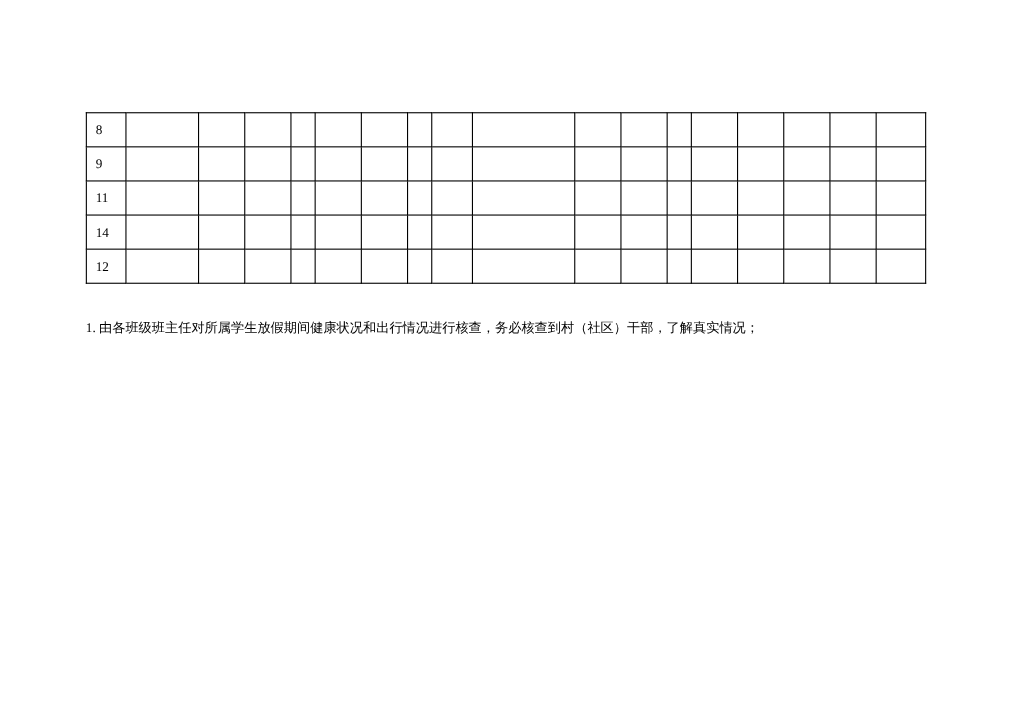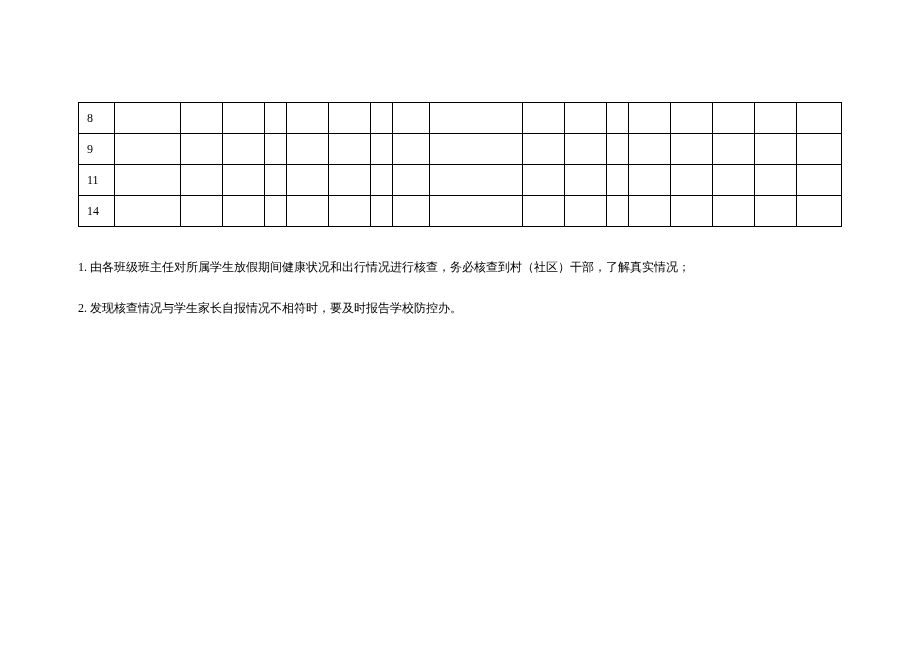--- a/index.html
+++ b/index.html
@@ -142,19 +142,38 @@
           <td></td>
           <td></td>
           <td></td>
           <td></td>
           <td></td>
           <td></td>
           <td></td>
           <td></td>
           <td></td>
         </tr>
+        <tr>
+          <td class="num-col">12</td>
+          <td></td>
+          <td></td>
+          <td></td>
+          <td></td>
+          <td></td>
+          <td></td>
+          <td></td>
+          <td></td>
+          <td></td>
+          <td></td>
+          <td></td>
+          <td></td>
+          <td></td>
+          <td></td>
+          <td></td>
+          <td></td>
+          <td></td>
+        </tr>
       </tbody>
   </table>
   <div class="notes">
     <p class="note-line">1. 由各班级班主任对所属学生放假期间健康状况和出行情况进行核查，务必核查到村（社区）干部，了解真实情况；</p>
-    <p class="note-line">2. 发现核查情况与学生家长自报情况不相符时，要及时报告学校防控办。</p>
   </div>
 </div>
 
 </body></html>

